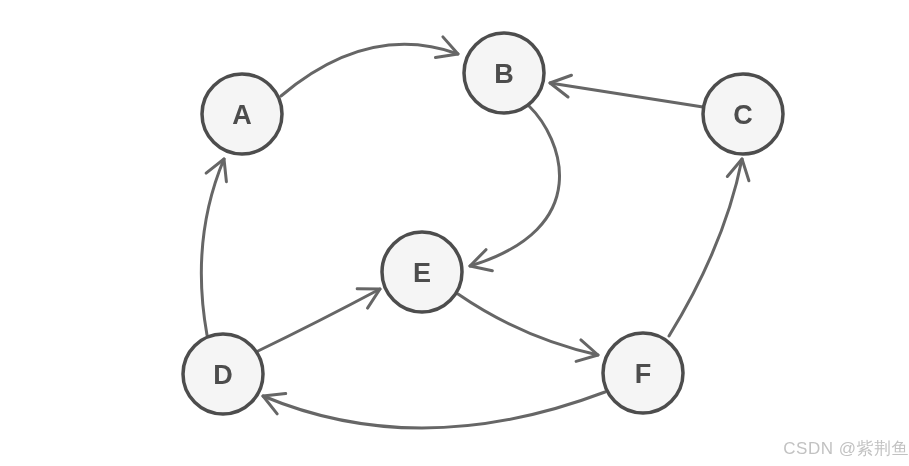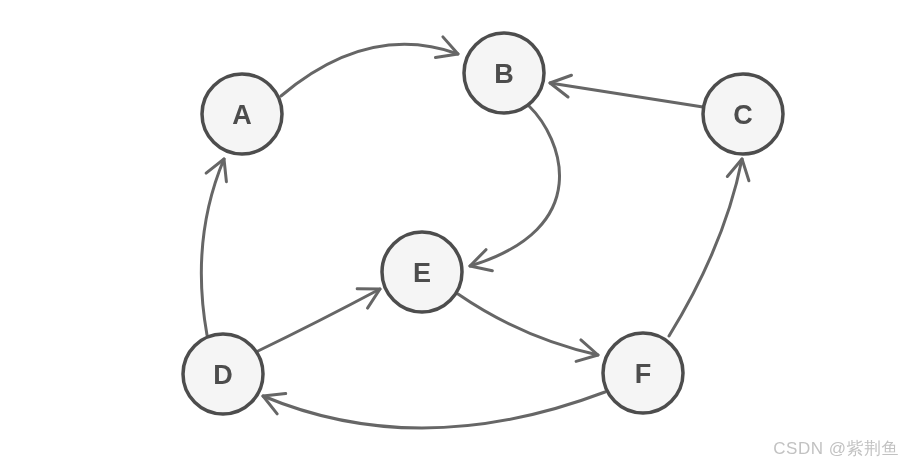--- a/index.html
+++ b/index.html
@@ -23,21 +23,21 @@
     height: 466px;
     display: block;
   }
   .node-label {
     font-family: "Liberation Sans", "DejaVu Sans", sans-serif;
     font-size: 27px;
     font-weight: bold;
   }
   .watermark {
     position: absolute;
-    right: 10px;
+    right: 0;
     bottom: 6px;
     font-family: "Liberation Sans", "DejaVu Sans", sans-serif;
     font-size: 17px;
     letter-spacing: 0.5px;
     user-select: none;
   }
 </style>
 </head>
 <body style="background: rgb(255, 255, 255);">
 

